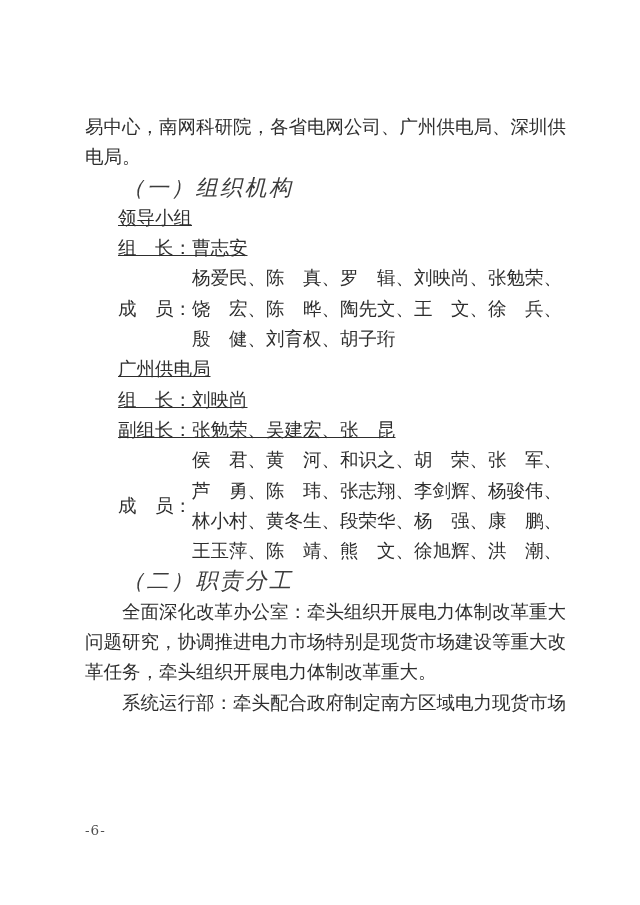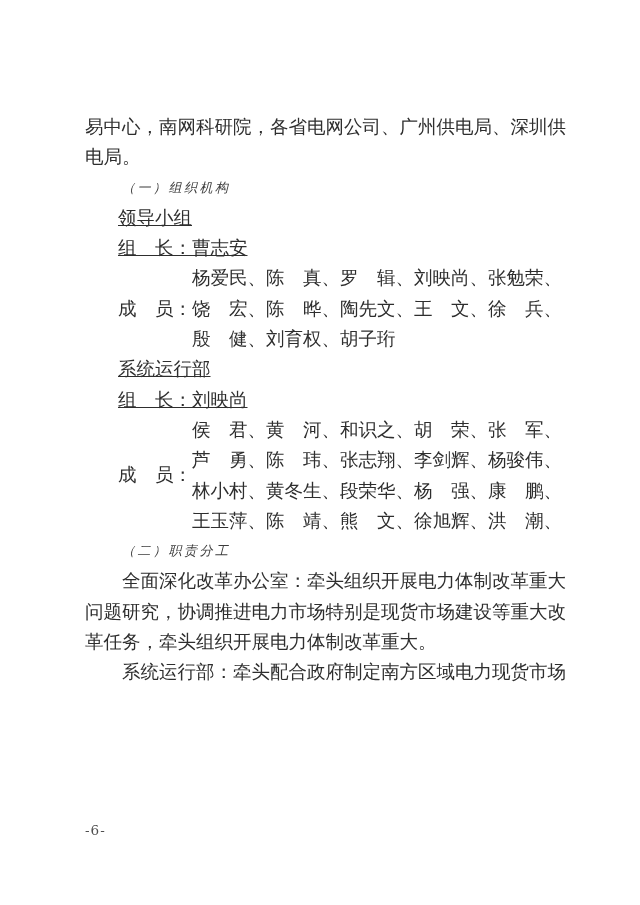--- a/index.html
+++ b/index.html
@@ -25,21 +25,21 @@
   }
   .line {
     height: 30.3px;
     line-height: 30.3px;
     white-space: nowrap;
   }
   .indent2 { padding-left: 37px; }
   .kai {
     font-family: "DejaVu Serif", "Liberation Serif", serif;
     font-style: italic;
-    font-size: 13px;
+    font-size: 22px;
     letter-spacing: 2.5px;
     color: #3c3c3c;
   }
   .members {
     display: flex;
     align-items: center;
     padding-left: 33px;
   }
   .mem-label { flex: none; }
   .mem-names { display: flex; flex-direction: column; }
@@ -69,22 +69,23 @@
 
     <div class="members">
       <span class="mem-label">成　员：</span>
       <span class="mem-names">
         <span class="line">杨爱民、陈　真、罗　辑、刘映尚、张勉荣、</span>
         <span class="line">饶　宏、陈　晔、陶先文、王　文、徐　兵、</span>
         <span class="line">殷　健、刘育权、胡子珩</span>
       </span>
     </div>
 
-    <div class="line group-line">系统运行部</div>
+    <div class="line group-line">广州供电局</div>
     <div class="line group-line">组　长：刘映尚</div>
+    <div class="line group-line">副组长：张勉荣、吴建宏、张　昆</div>
 
     <div class="members">
       <span class="mem-label">成　员：</span>
       <span class="mem-names">
         <span class="line">侯　君、黄　河、和识之、胡　荣、张　军、</span>
         <span class="line">芦　勇、陈　玮、张志翔、李剑辉、杨骏伟、</span>
         <span class="line">林小村、黄冬生、段荣华、杨　强、康　鹏、</span>
         <span class="line">王玉萍、陈　靖、熊　文、徐旭辉、洪　潮、</span>
       </span>
     </div>

